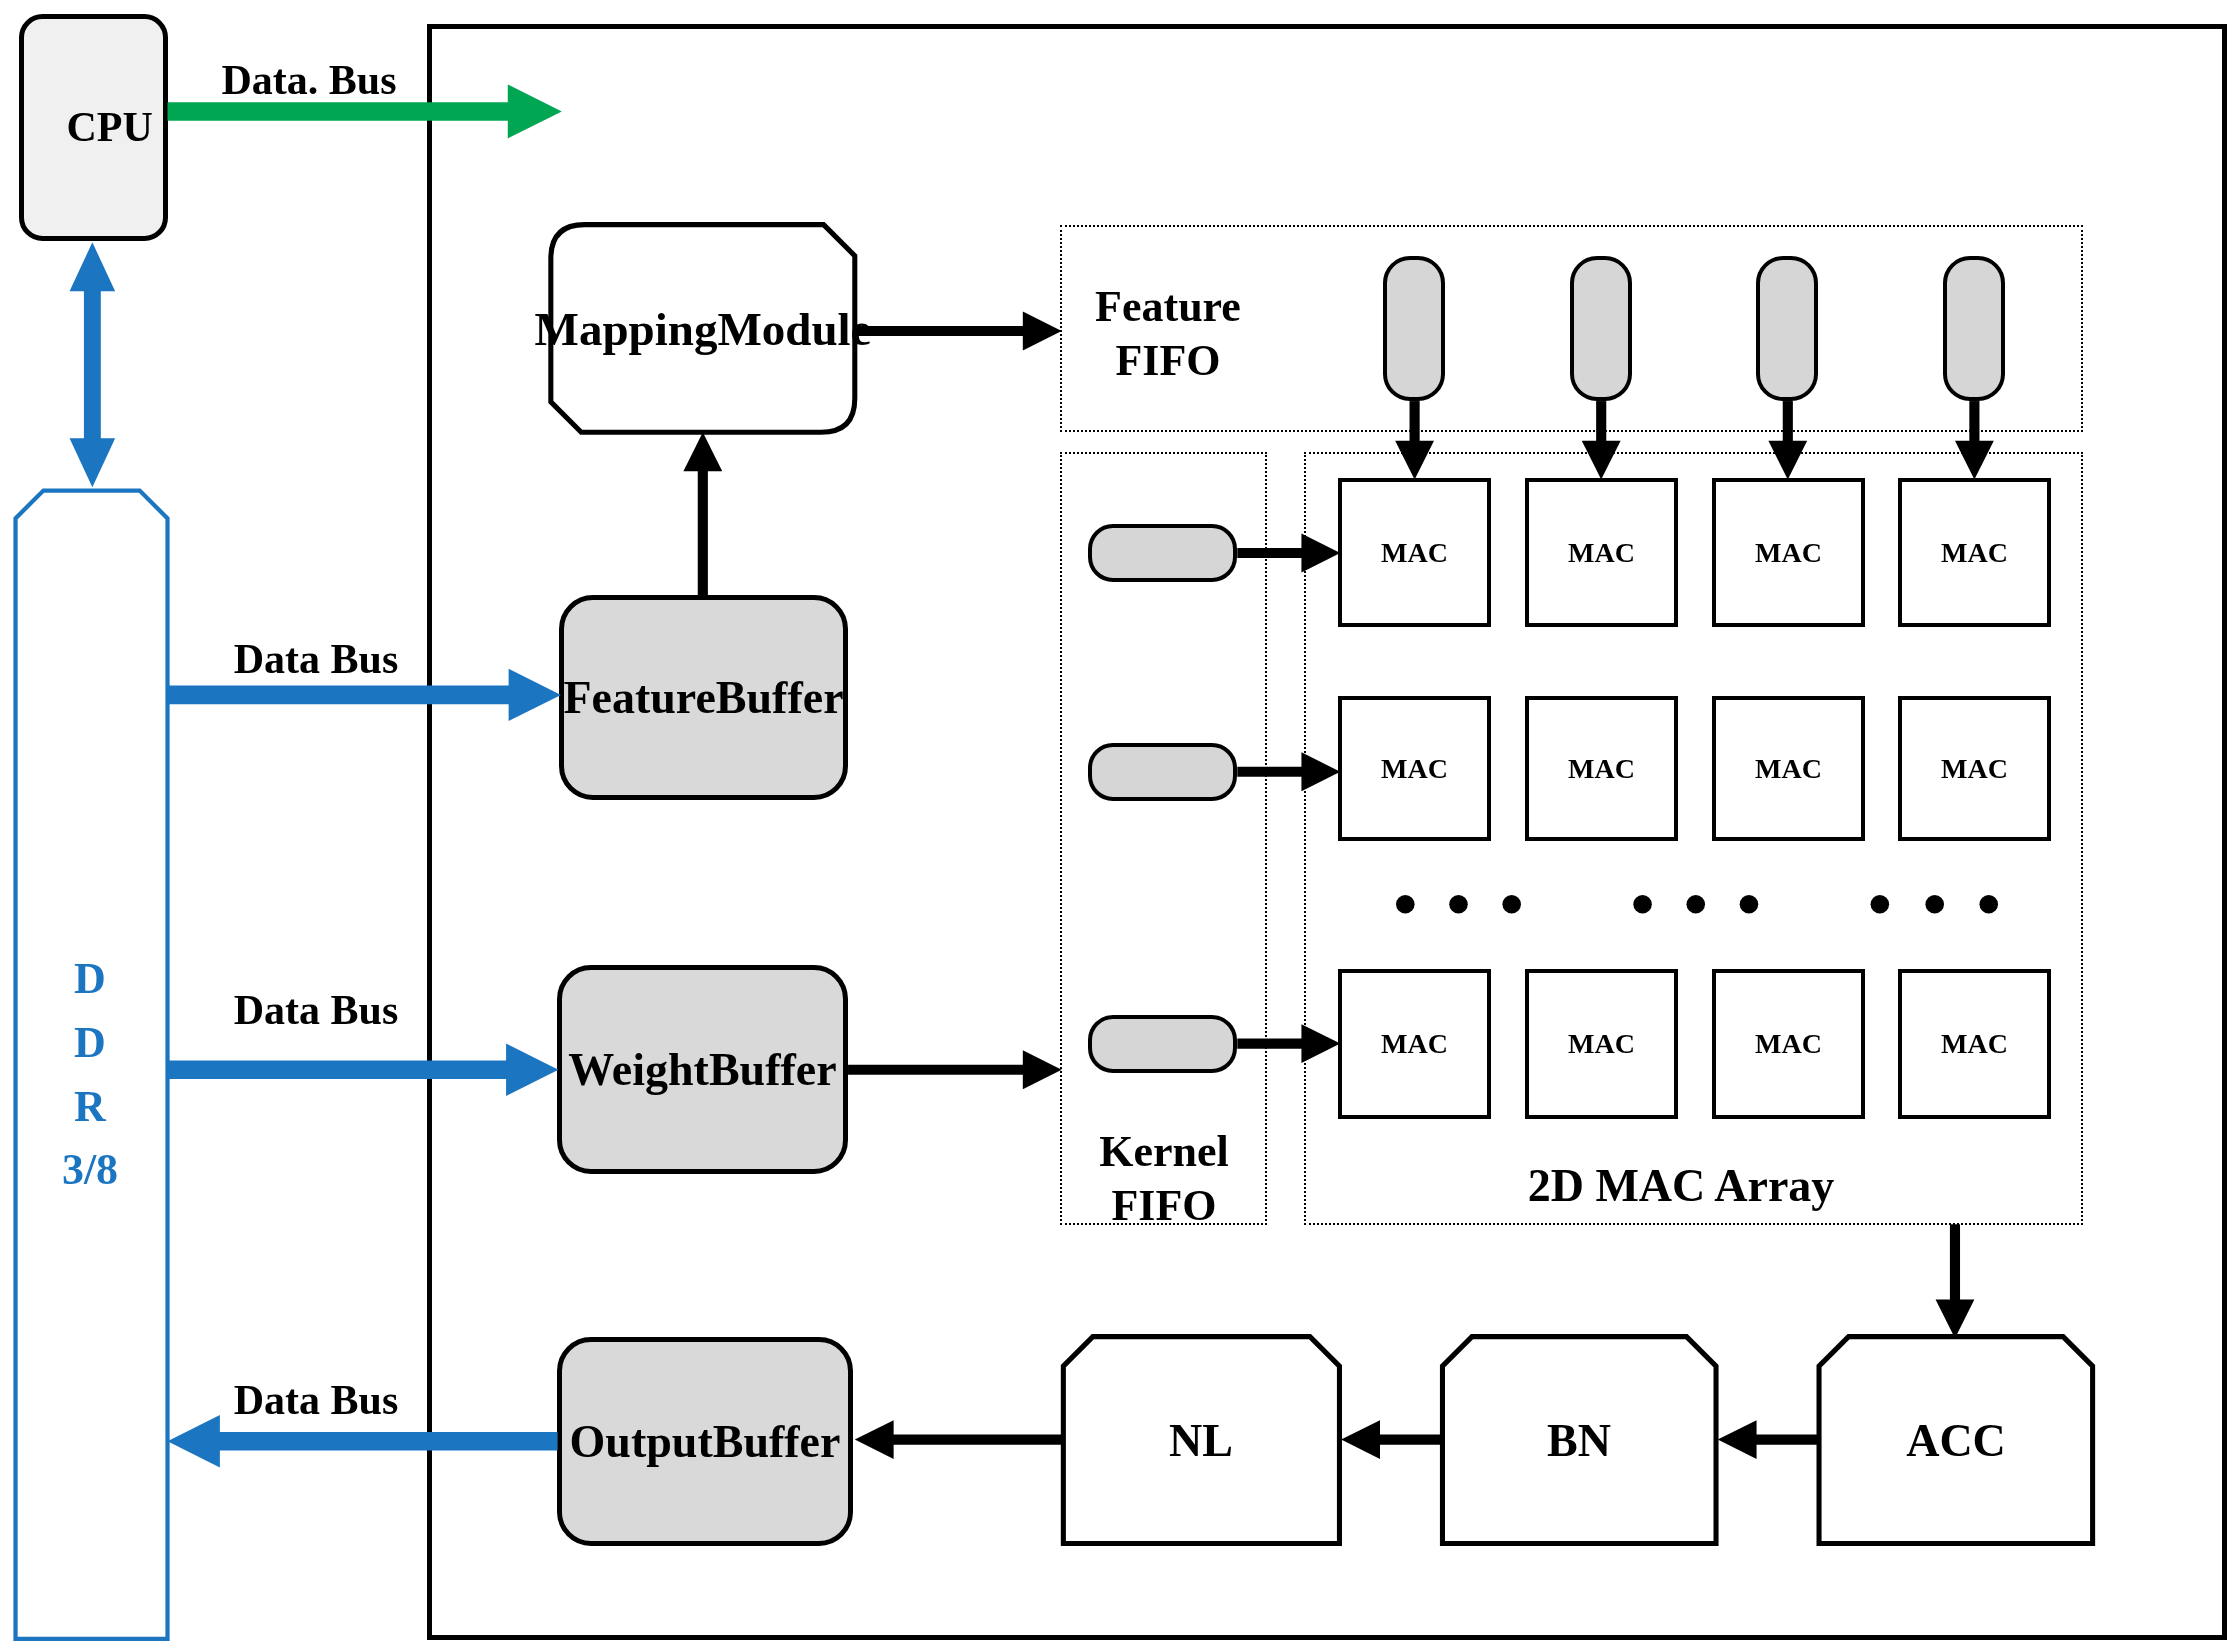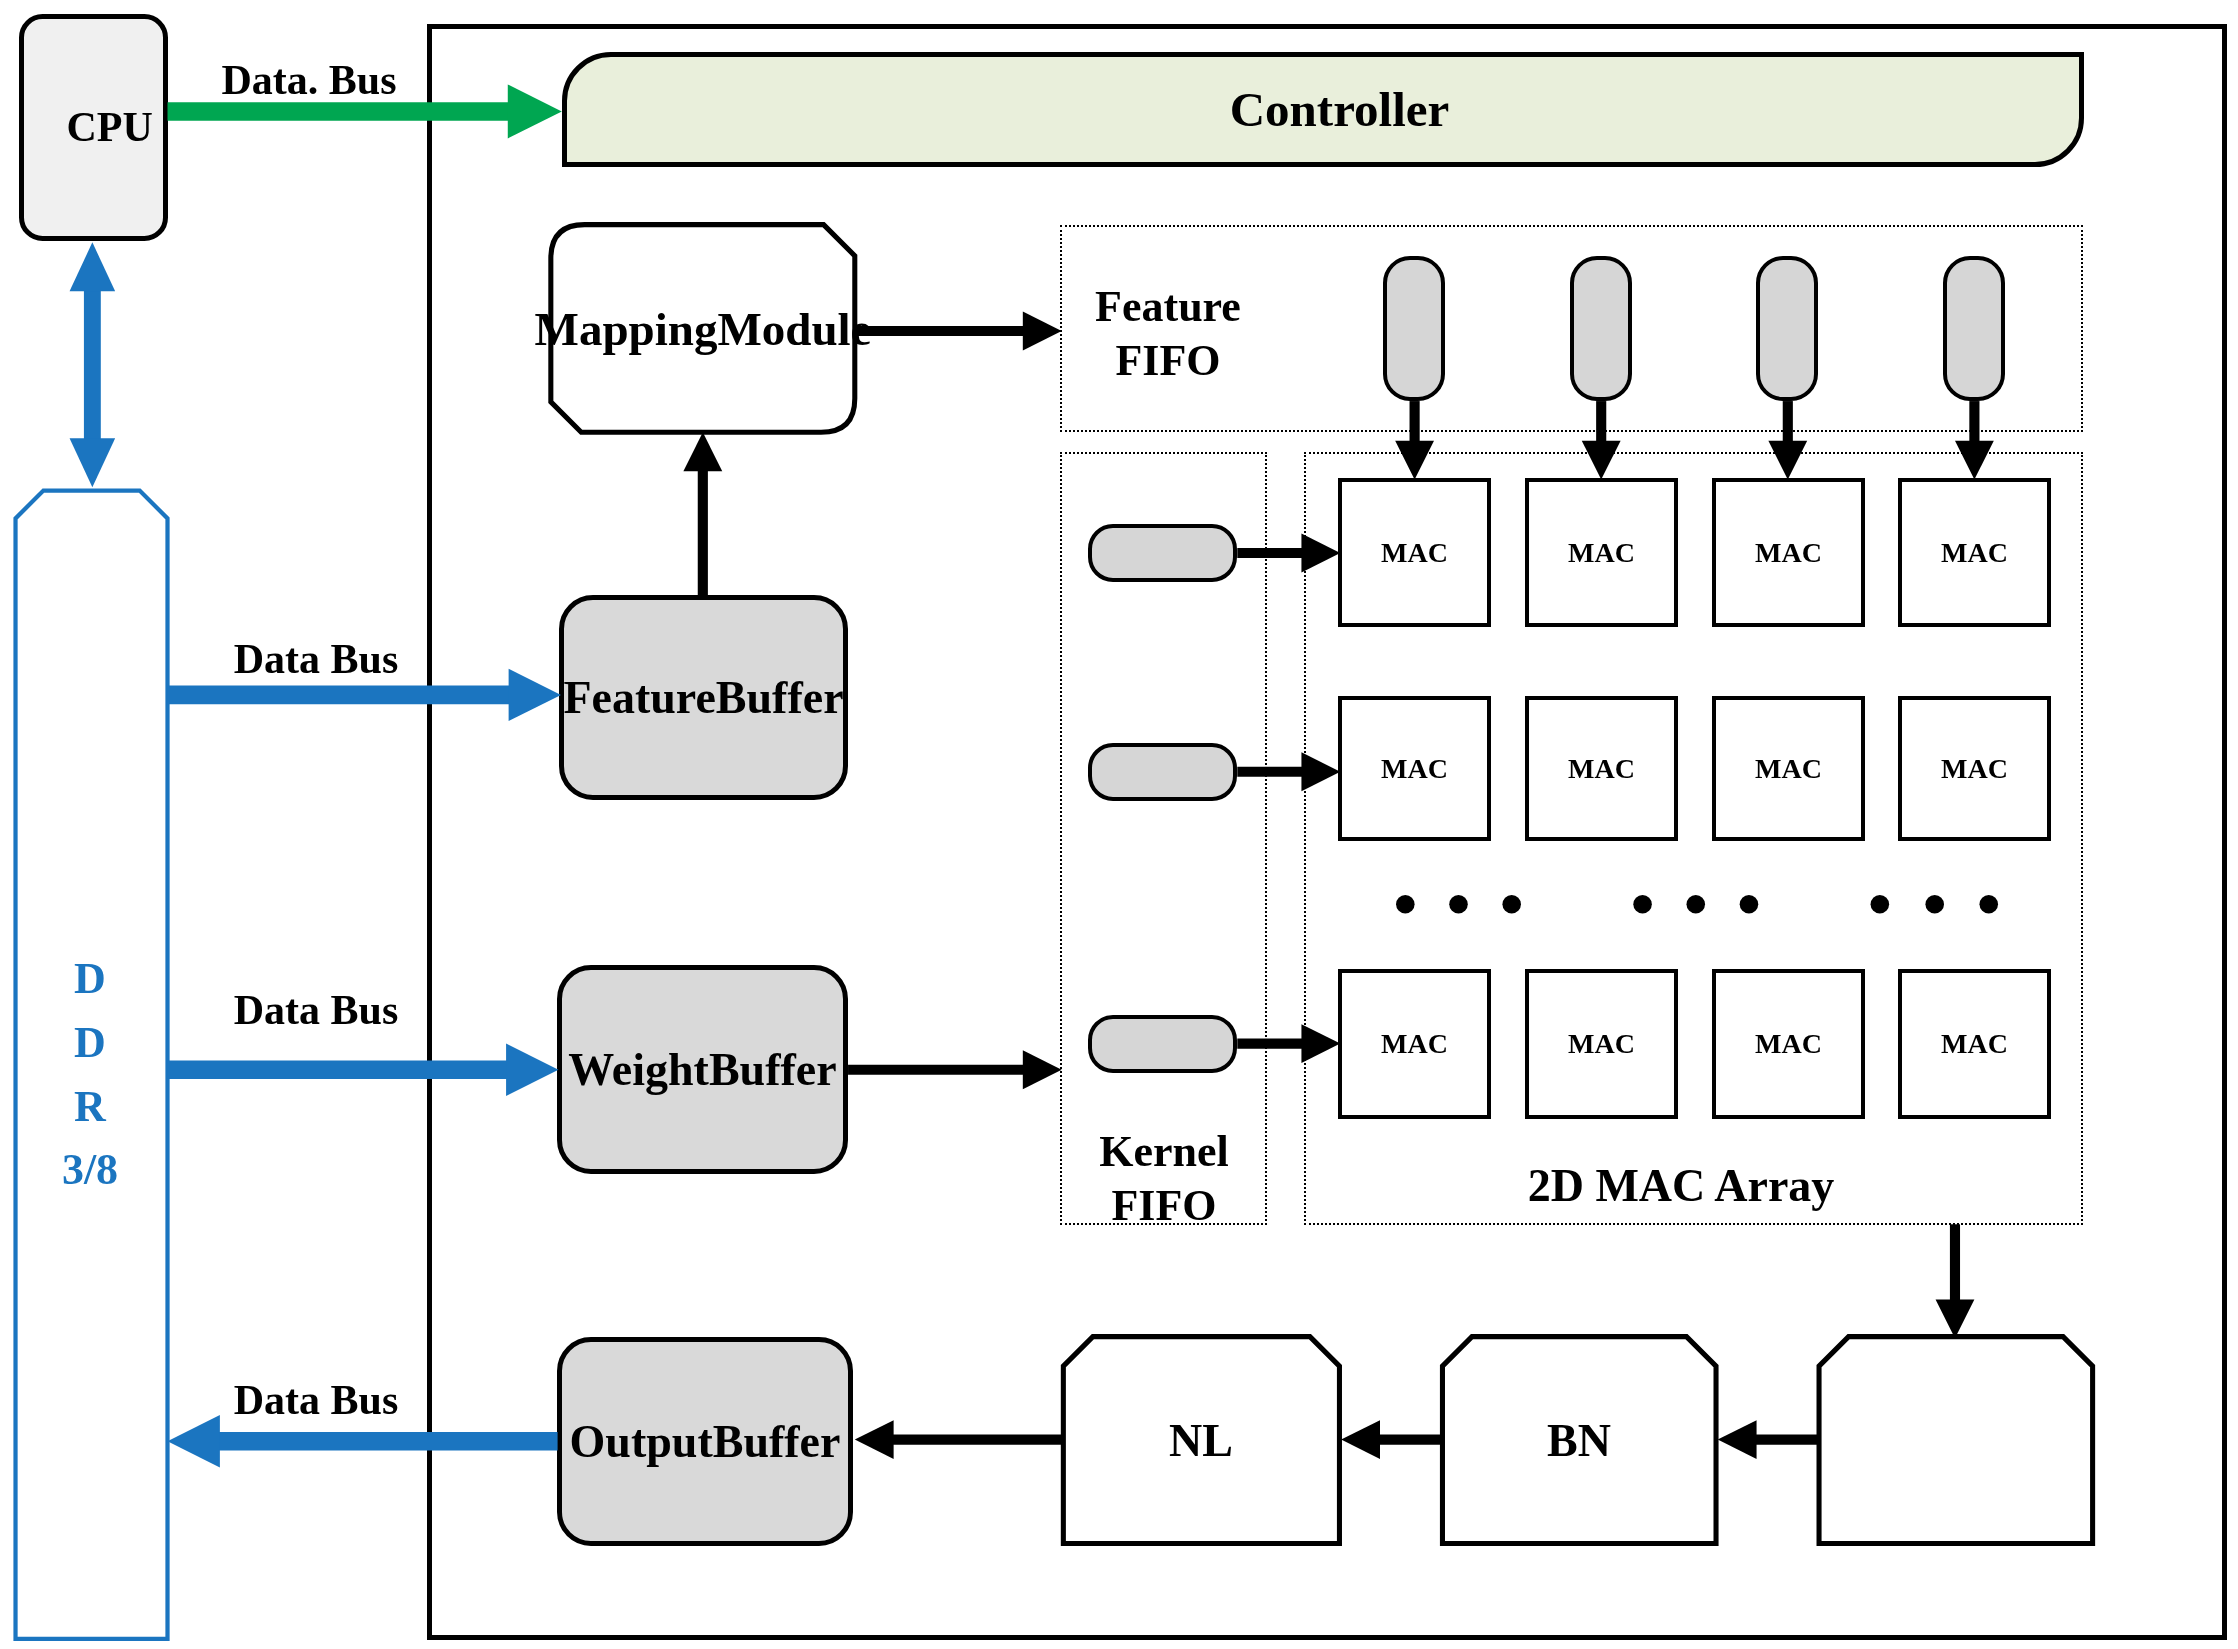--- a/index.html
+++ b/index.html
@@ -40,23 +40,20 @@
   .plaque-lbl{font-size:46px;}
   .two-line span{display:block;}
 </style>
 </head>
 <body>
 
 <div class="canvas">
 
   <div class="abs outer-box"></div>
 
-  <div class="abs controller flex">
-    <span class="lbl">Controller</span>
-  </div>
 
   <div class="abs cpu flex">
     <span class="lbl">CPU</span>
   </div>
 
   <div class="abs dotted ffifo-box"></div>
   <div class="abs dotted kfifo-box"></div>
   <div class="abs dotted macarr-box"></div>
 
   <div class="abs buffer fbuf flex col two-line">
@@ -248,15 +245,16 @@
 
   <div class="abs fifo-lbl two-line" style="left:1067px;top:1125px">
     <span>Kernel</span>
     <span>FIFO</span>
   </div>
 
   <div class="abs" style="left:1436px;top:1159px;width:490px;text-align:center;font-size:46px">2D MAC Array</div>
 
   <div class="abs flex plaque-lbl" style="left:1063px;top:1337px;width:276px;height:207px">NL</div>
   <div class="abs flex plaque-lbl" style="left:1442px;top:1337px;width:274px;height:207px">BN</div>
+  <div class="abs flex plaque-lbl" style="left:1819px;top:1337px;width:274px;height:207px">ACC</div>
 
 </div>
 
 
 </body></html>

